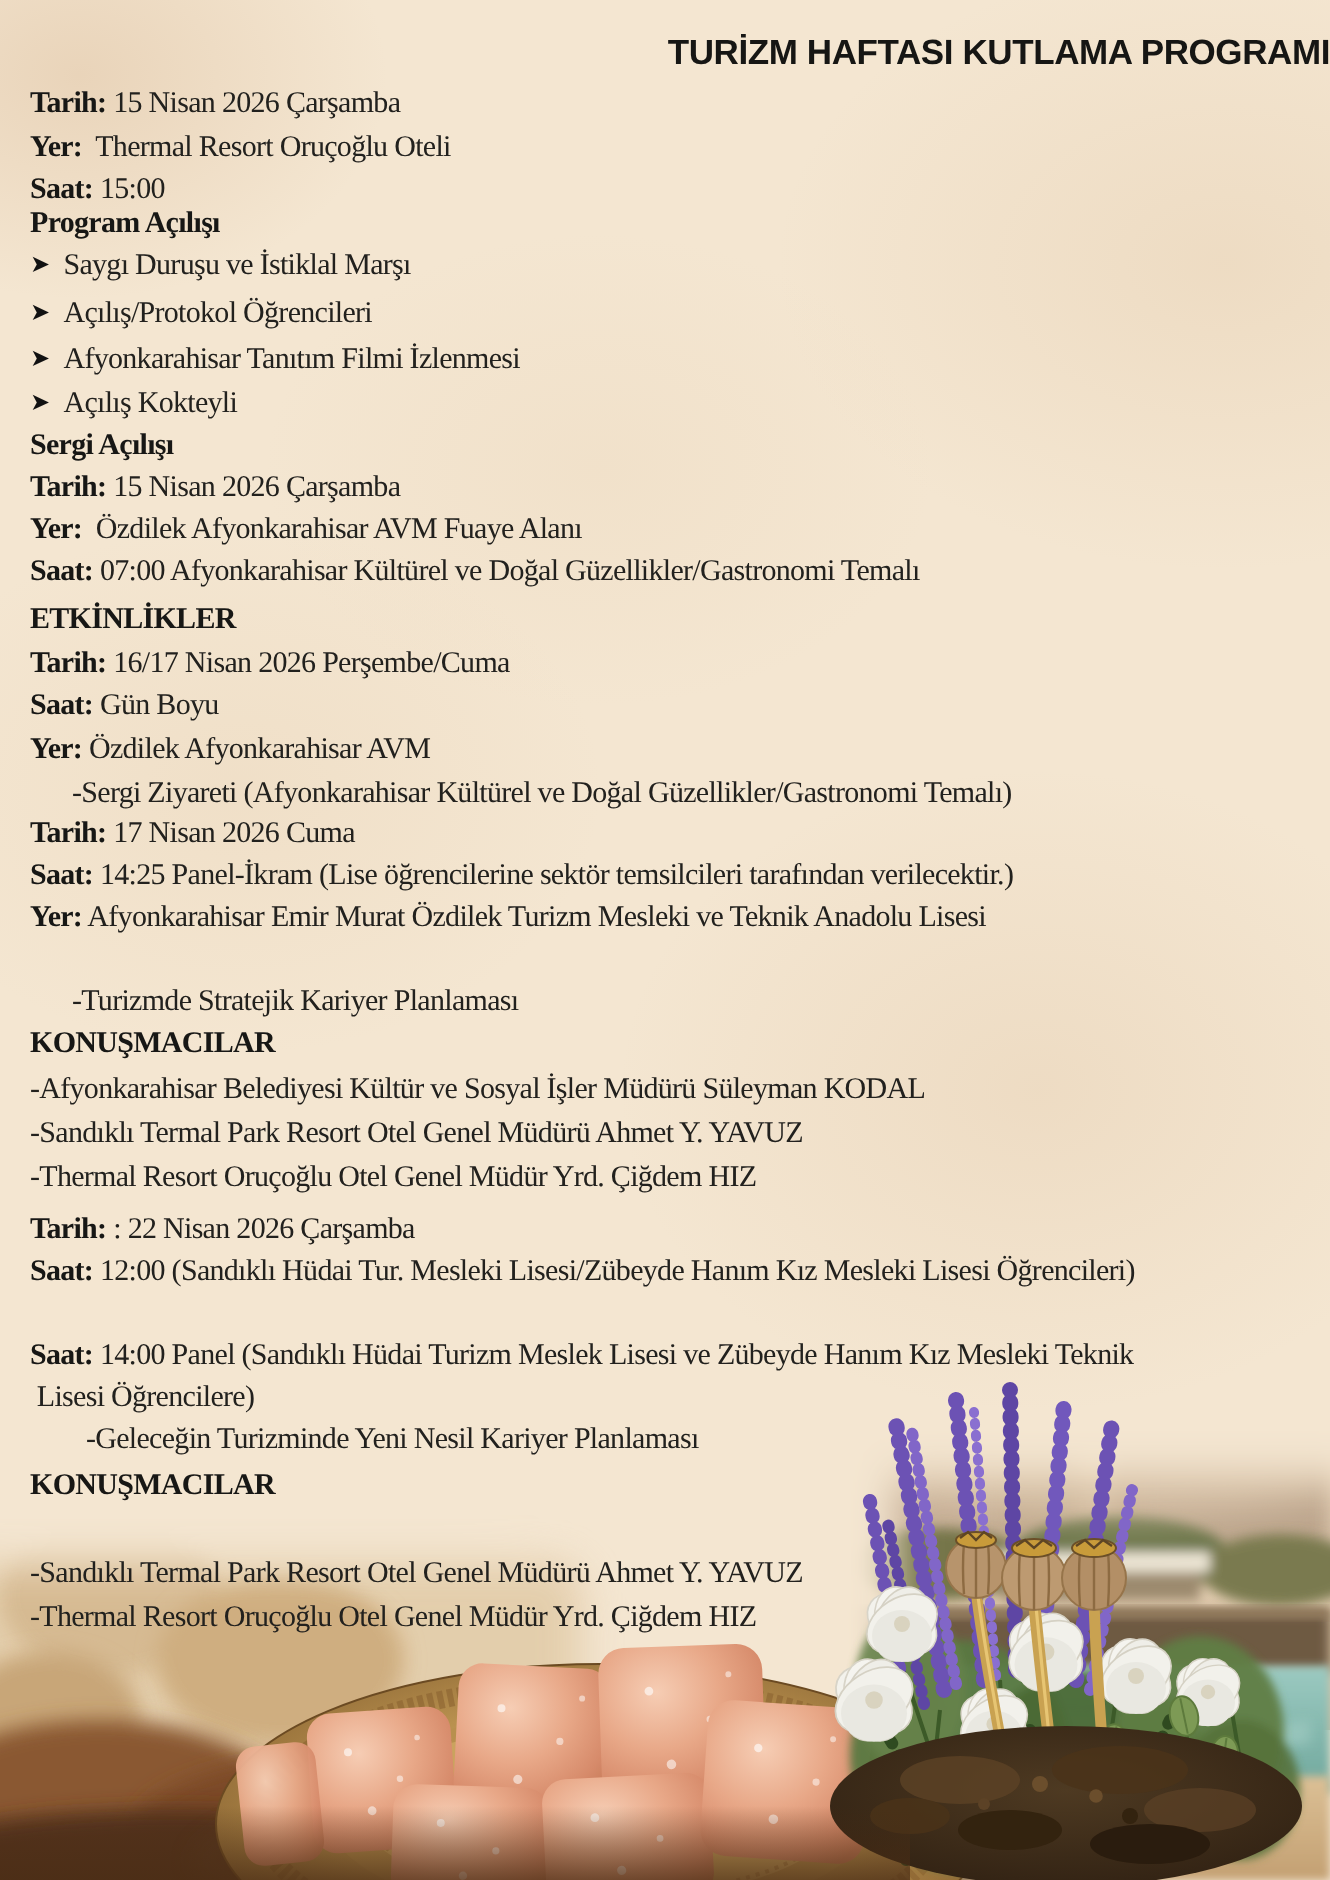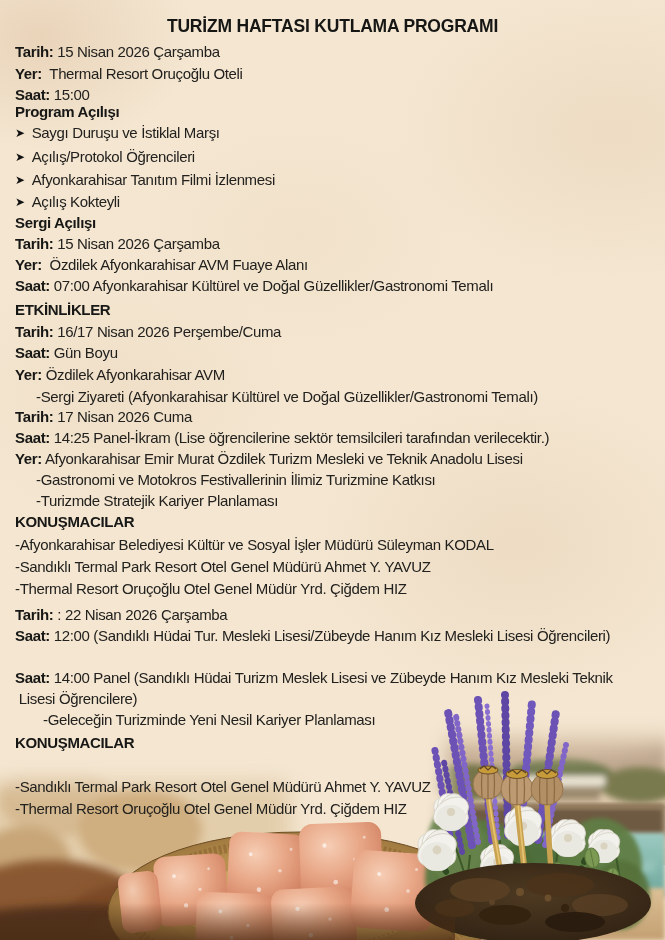--- a/index.html
+++ b/index.html
@@ -14,27 +14,27 @@
       radial-gradient(ellipse 320px 220px at 92% 14%, rgba(212,178,138,.20), transparent 70%),
       radial-gradient(ellipse 260px 190px at 18% 42%, rgba(218,188,150,.16), transparent 70%),
       radial-gradient(ellipse 300px 230px at 78% 58%, rgba(208,172,132,.18), transparent 70%),
       radial-gradient(ellipse 240px 170px at 45% 25%, rgba(222,195,160,.14), transparent 70%),
       #f4e6d1;
   }
   .decor{position:absolute;left:0;top:0;z-index:1;}
   .txt{position:absolute;left:0;top:0;width:665px;height:940px;z-index:2;}
   .ttl{
     position:absolute;top:16px;left:0;width:100%;
-    text-align:center;font-weight:bold;font-size:17.5px;
+    text-align:right;font-weight:bold;font-size:17.5px;
     letter-spacing:-0.2px;color:#161614;white-space:pre;
   }
   .ln{
     position:absolute;left:15px;
     font-size:15px;line-height:18px;
-    letter-spacing:-0.35px;white-space:pre;color:#22211e;
+    letter-spacing:-0.35px;white-space:pre;color:#22211e;font-family:Liberation Serif, serif;
   }
   .ln b{font-weight:bold;color:#171715;}
   .hd{font-weight:bold;color:#171715;}
   .in1{left:36px;text-align:right;}
   .in2{left:43px;text-align:right;}
   .bl .arr{font-size:12px;margin-right:7px;position:relative;top:-1px;color:#111;}
 </style>
 </head>
 <body>
 
@@ -321,21 +321,20 @@
     <div class="ln" style="top:277px"><b>Saat:</b><span> 07:00 Afyonkarahisar Kültürel ve Doğal Güzellikler/Gastronomi Temalı</span></div>
 
     <div class="ln hd" style="top:301px"><span>ETKİNLİKLER</span></div>
     <div class="ln" style="top:323px"><b>Tarih:</b><span> 16/17 Nisan 2026 Perşembe/Cuma</span></div>
     <div class="ln" style="top:344px"><b>Saat:</b><span> Gün Boyu</span></div>
     <div class="ln" style="top:366px"><b>Yer:</b><span> Özdilek Afyonkarahisar AVM</span></div>
     <div class="ln in1" style="top:388px"><span>-Sergi Ziyareti (Afyonkarahisar Kültürel ve Doğal Güzellikler/Gastronomi Temalı)</span></div>
     <div class="ln" style="top:408px"><b>Tarih:</b><span> 17 Nisan 2026 Cuma</span></div>
     <div class="ln" style="top:429px"><b>Saat:</b><span> 14:25 Panel-İkram (Lise öğrencilerine sektör temsilcileri tarafından verilecektir.)</span></div>
     <div class="ln" style="top:450px"><b>Yer:</b><span> Afyonkarahisar Emir Murat Özdilek Turizm Mesleki ve Teknik Anadolu Lisesi</span></div>
-    <div class="ln in1" style="top:471px"><span>-Gastronomi ve Motokros Festivallerinin İlimiz Turizmine Katkısı</span></div>
     <div class="ln in1" style="top:492px"><span>-Turizmde Stratejik Kariyer Planlaması</span></div>
 
     <div class="ln hd" style="top:513px"><span>KONUŞMACILAR</span></div>
     <div class="ln" style="top:536px"><span>-Afyonkarahisar Belediyesi Kültür ve Sosyal İşler Müdürü Süleyman KODAL</span></div>
     <div class="ln" style="top:558px"><span>-Sandıklı Termal Park Resort Otel Genel Müdürü Ahmet Y. YAVUZ</span></div>
     <div class="ln" style="top:580px"><span>-Thermal Resort Oruçoğlu Otel Genel Müdür Yrd. Çiğdem HIZ</span></div>
 
     <div class="ln" style="top:606px"><b>Tarih:</b><span> : 22 Nisan 2026 Çarşamba</span></div>
     <div class="ln" style="top:627px"><b>Saat:</b><span> 12:00 (Sandıklı Hüdai Tur. Mesleki Lisesi/Zübeyde Hanım Kız Mesleki Lisesi Öğrencileri)</span></div>
     <div class="ln" style="top:669px"><b>Saat:</b><span> 14:00 Panel (Sandıklı Hüdai Turizm Meslek Lisesi ve Zübeyde Hanım Kız Mesleki Teknik</span></div>

